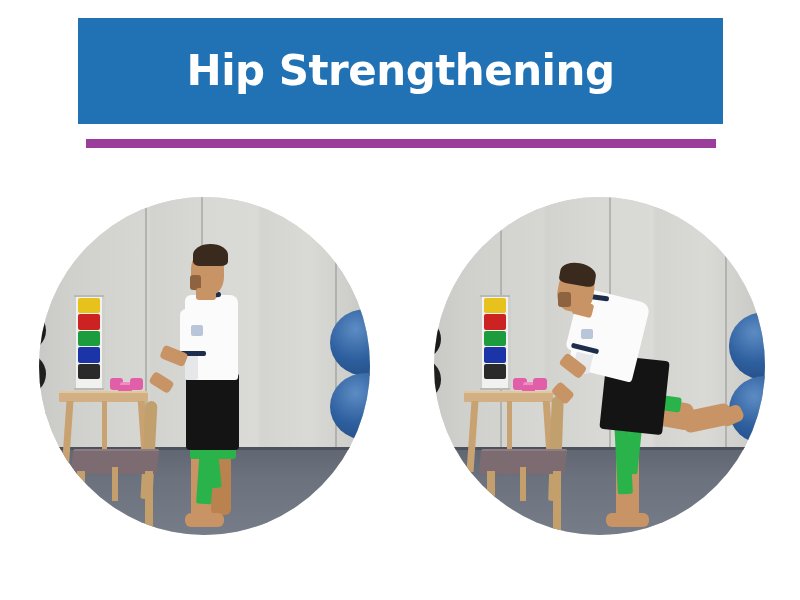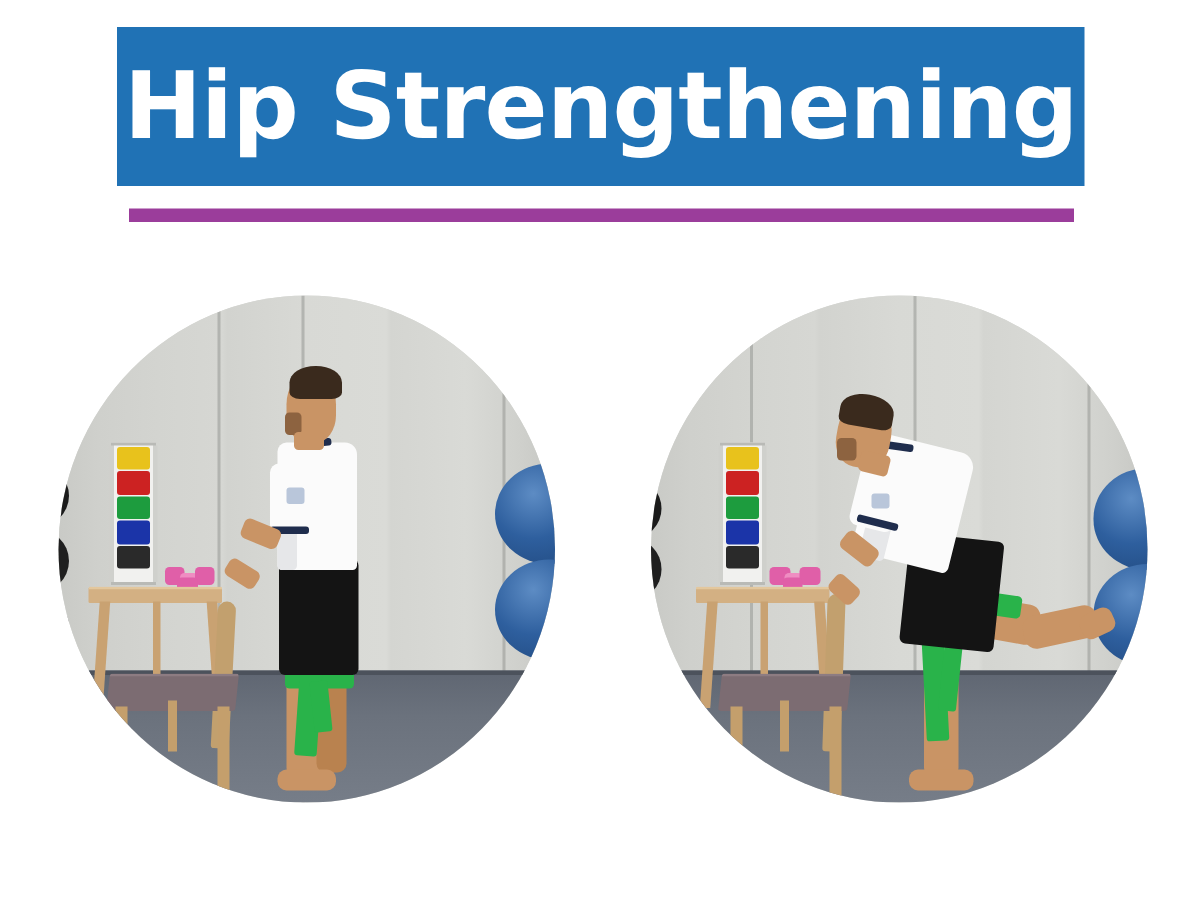--- a/index.html
+++ b/index.html
@@ -15,21 +15,21 @@
   #title-banner{
     position:absolute;
     left:78px; top:18px;
     width:645px; height:106px;
     background:#2072b5;
     display:flex; align-items:center; justify-content:center;
   }
   #title-text{
     color:#ffffff;
     font-family:"DejaVu Sans", sans-serif;
-    font-size:62px;
+    font-size:42px;
     font-weight:bold;
     letter-spacing:-0.5px;
     line-height:1;
     white-space:nowrap;
   }
   #title-underline{
     position:absolute;
     left:86px; top:139px;
     width:630px; height:9px;
     background:#9b3d9b;

